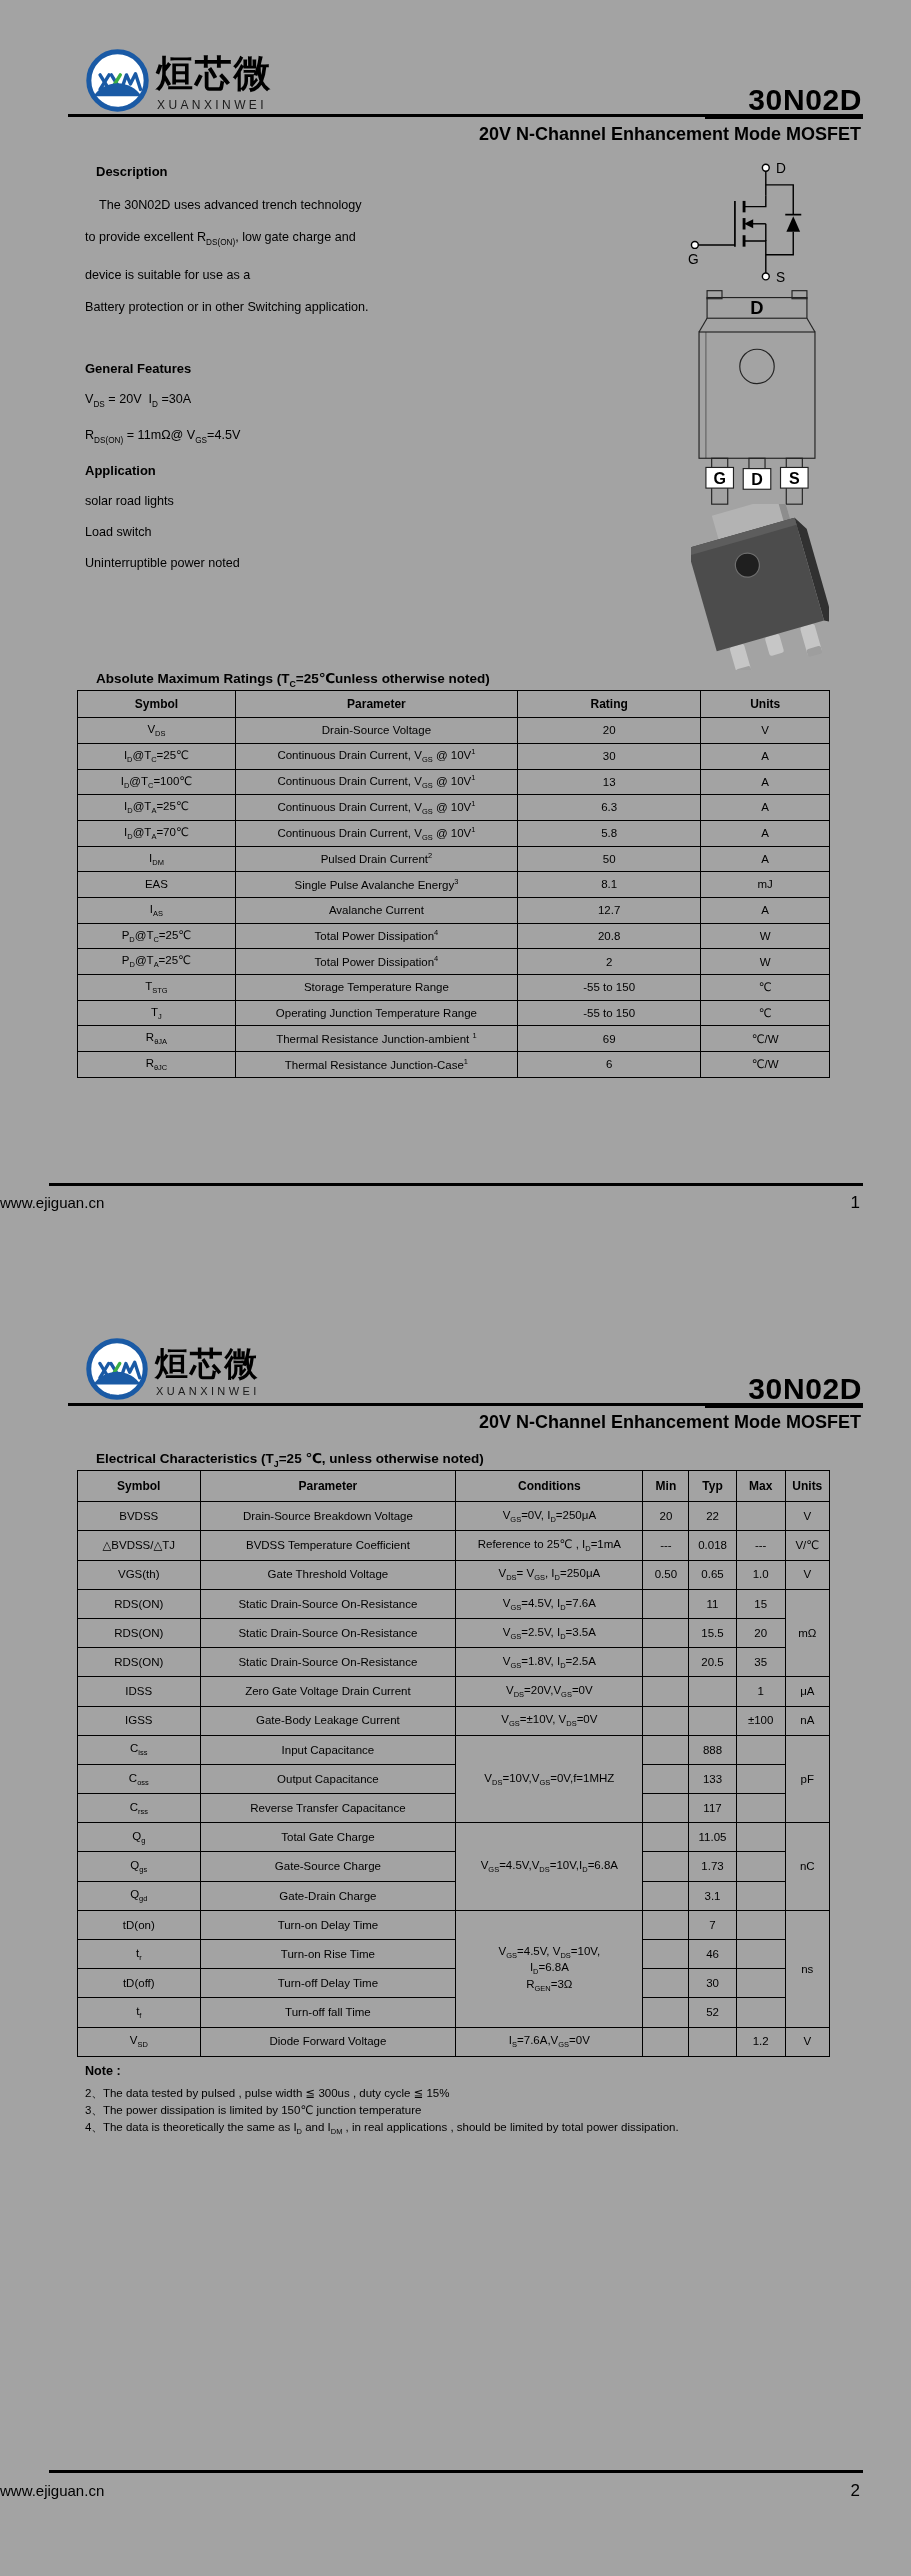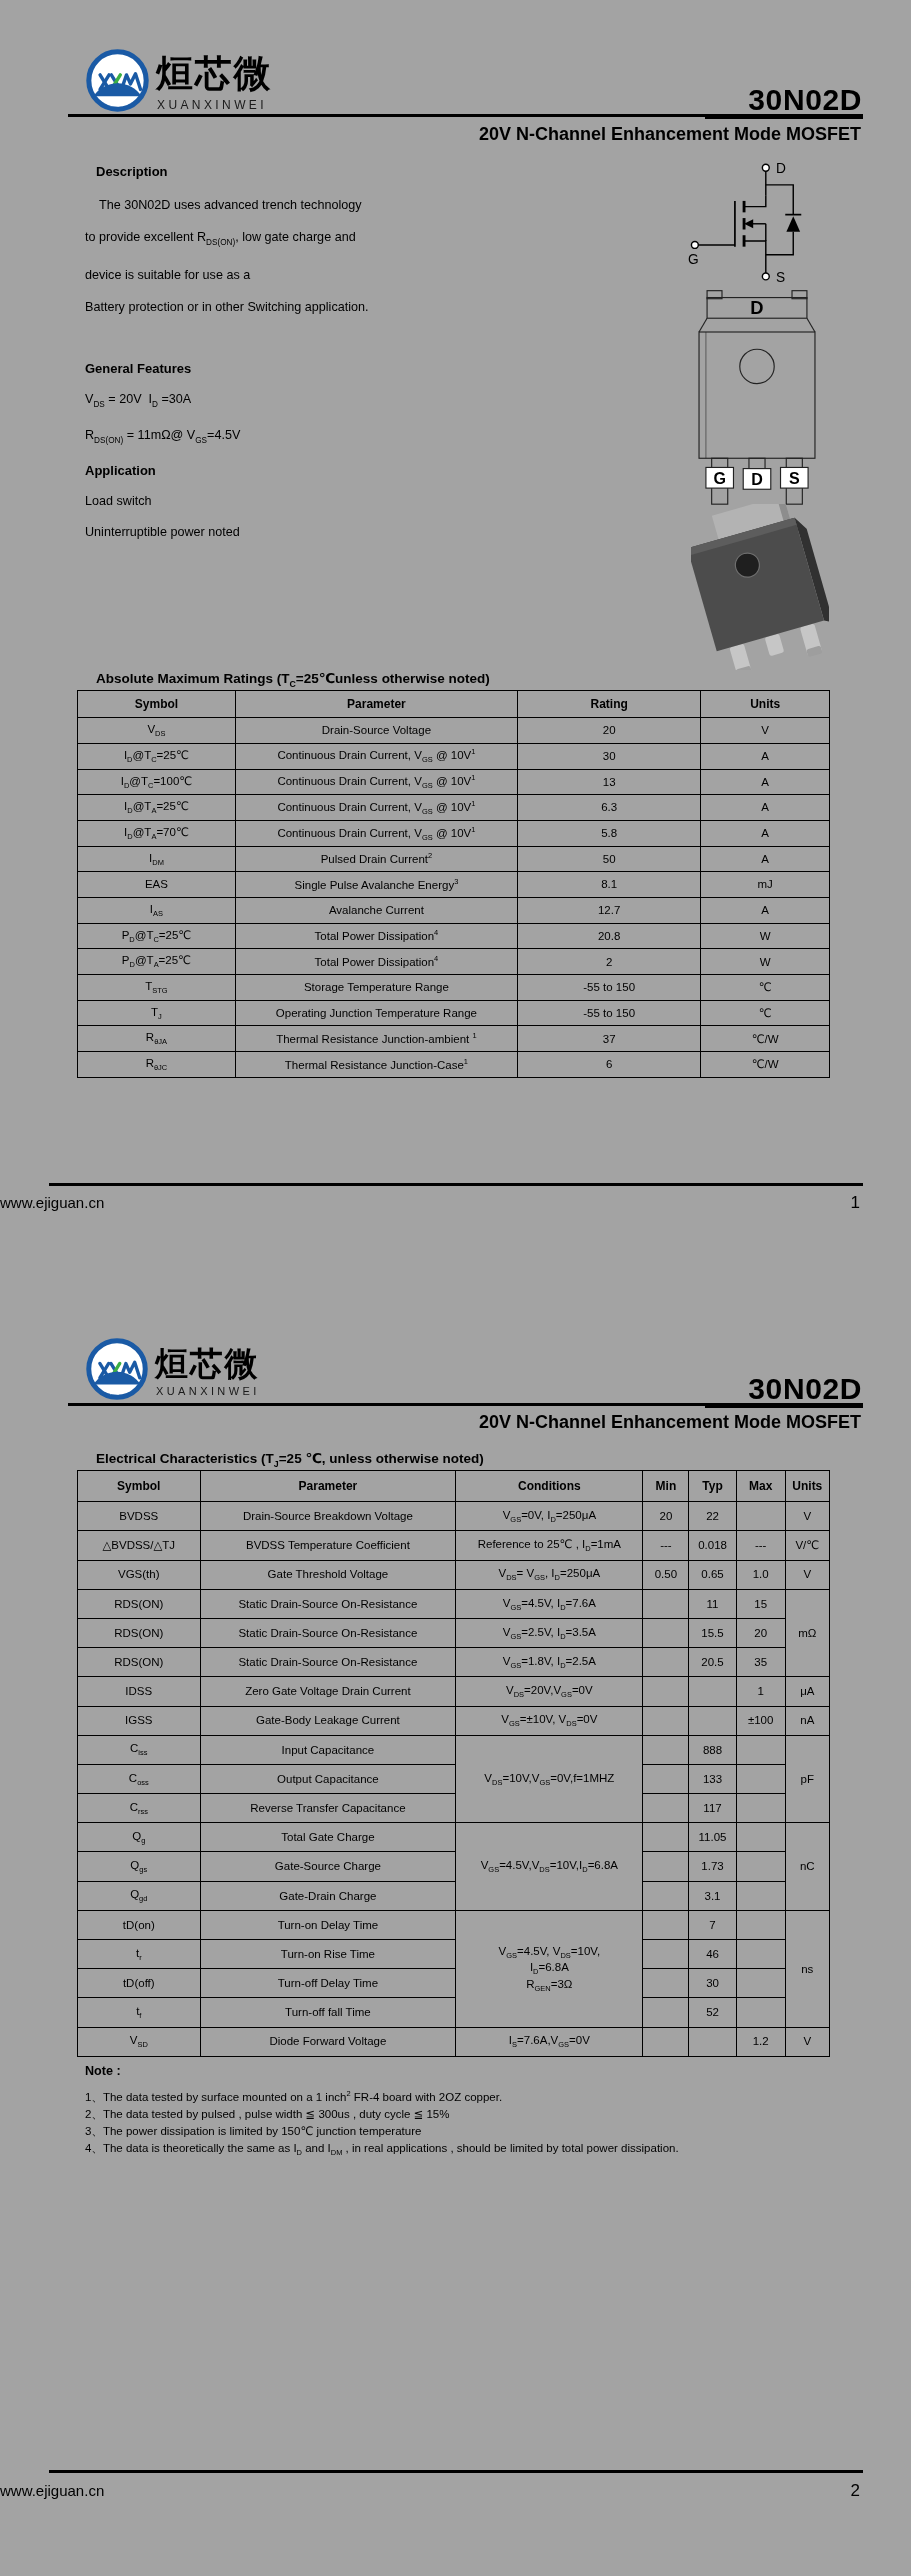--- a/index.html
+++ b/index.html
@@ -67,20 +67,21 @@
       <div class="body-line">to provide excellent R<sub>DS(ON)</sub>, low gate charge and</div>
       <div class="body-line">device is suitable for use as a</div>
       <div class="body-line">Battery protection or in other Switching application.</div>
     </div>
 
     <div class="abs" style="left:85px;top:353px;width:448px;">
       <div class="feat-heading">General Features</div>
       <div class="feat-line">V<sub>DS</sub> = 20V&nbsp; I<sub>D</sub> =30A</div>
       <div class="feat-line">R<sub>DS(ON)</sub> = 11mΩ@ V<sub>GS</sub>=4.5V</div>
       <div class="feat-heading">Application</div>
+      <div class="feat-line">solar road lights</div>
       <div class="feat-line">Load switch</div>
       <div class="feat-line">Uninterruptible power noted</div>
     </div>
 
     <svg class="abs" style="left:680px;top:162px;" width="143" height="123" viewBox="0 0 250 215">
       <g stroke="#000" stroke-width="2.5" fill="none">
         <circle cx="150" cy="10" r="6" fill="#fff"></circle>
         <path d="M150 16 V58"></path>
         <path d="M150 58 V78 H112"></path>
         <path d="M112 68 V88" stroke-width="5"></path>
@@ -232,21 +233,21 @@
             </tr>
             <tr>
               <td>T<sub>J</sub></td>
               <td>Operating Junction Temperature Range</td>
               <td>-55 to 150</td>
               <td>℃</td>
             </tr>
             <tr>
               <td>R<sub>θJA</sub></td>
               <td>Thermal Resistance Junction-ambient <sup>1</sup></td>
-              <td>37</td>
+              <td>69</td>
               <td>℃/W</td>
             </tr>
             <tr>
               <td>R<sub>θJC</sub></td>
               <td>Thermal Resistance Junction-Case<sup>1</sup></td>
               <td>6</td>
               <td>℃/W</td>
             </tr>
           </tbody>
         </table>
@@ -462,21 +463,20 @@
               <td></td>
               <td>1.2</td>
               <td>V</td>
             </tr>
           </tbody>
         </table>
     </div>
 
     <div class="abs note-heading" style="left:85px;top:2064px;">Note :</div>
     <div class="abs" style="left:85px;top:2085px;width:803px;">
-      <div class="note-line">1、The data tested by surface mounted on a 1 inch<sup>2</sup> FR-4 board with 2OZ copper.</div>
       <div class="note-line">2、The data tested by pulsed , pulse width ≦ 300us , duty cycle ≦ 15%</div>
       <div class="note-line">3、The power dissipation is limited by 150℃ junction temperature</div>
       <div class="note-line">4、The data is theoretically the same as I<sub>D</sub> and I<sub>DM</sub> , in real applications , should be limited by total power dissipation.</div>
     </div>
 
     <div class="abs rule" style="left:49px;top:2470px;width:814px;height:2.9px;"></div>
     <div class="abs footer-url" style="left:0;top:2482px;width:911px;">www.ejiguan.cn</div>
     <div class="abs page-num" style="left:826px;top:2481px;width:34px;">2</div>
   </div>
 

